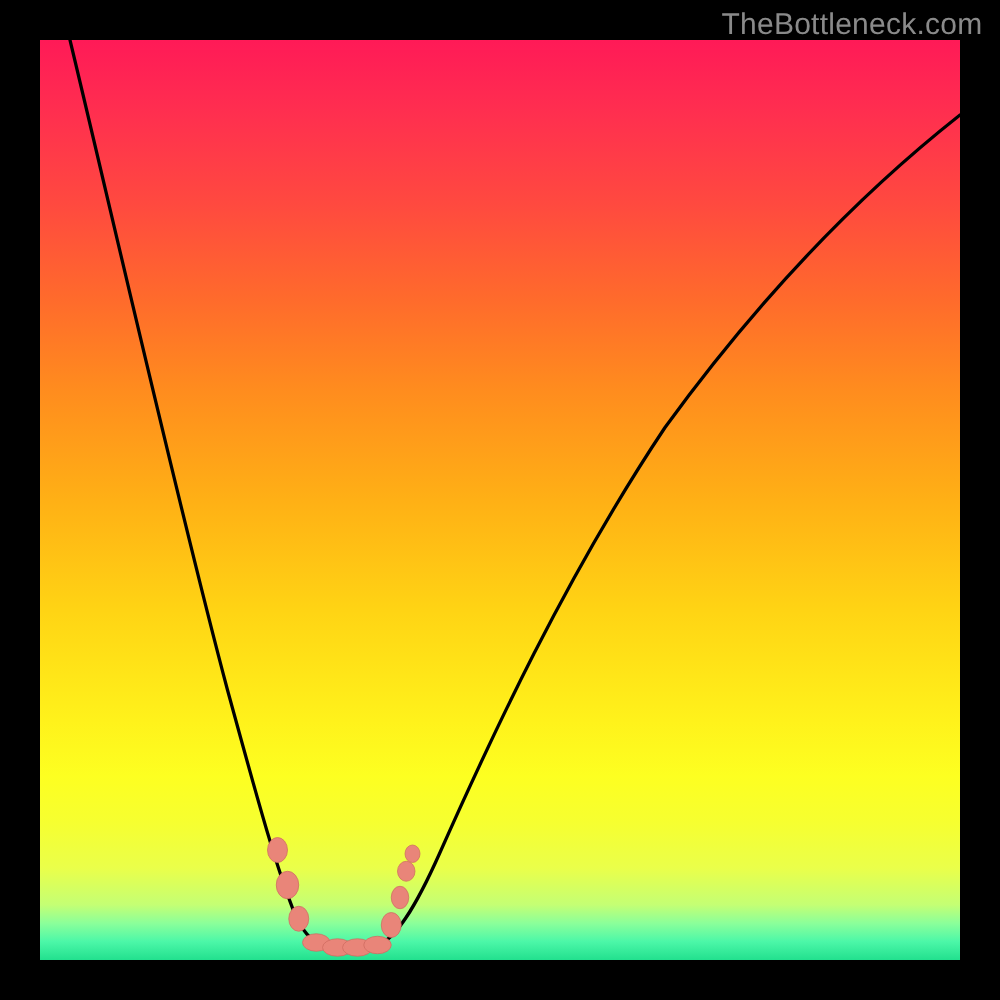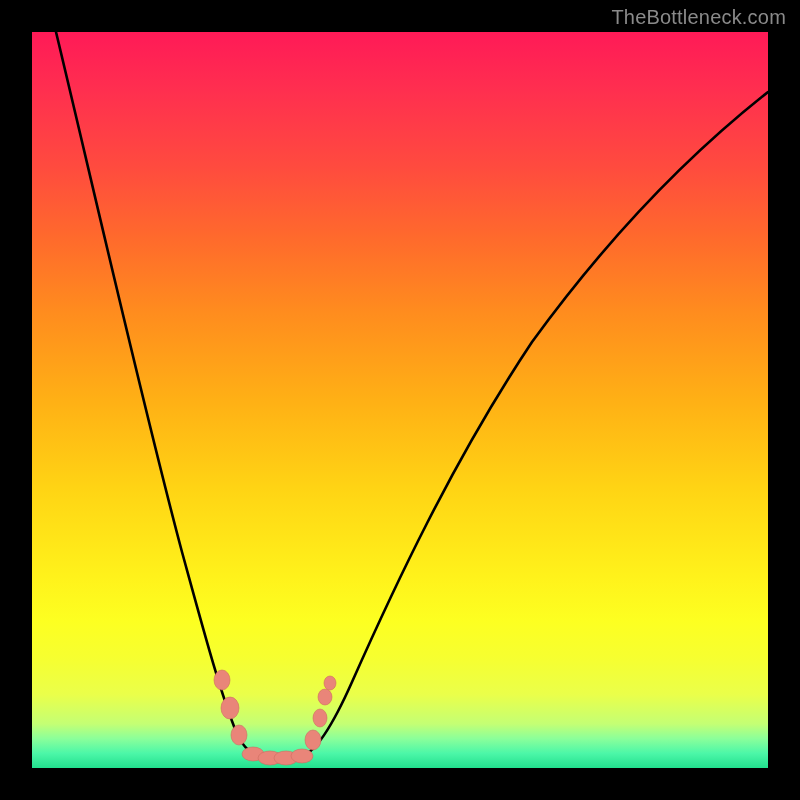--- a/index.html
+++ b/index.html
@@ -43,21 +43,21 @@
       #8bff9a 96%,
       #4cf7a8 98%,
       #22e08e 100%
     );
   }
   .watermark {
     position: absolute;
     top: 6px;
     right: 14px;
     color: #8a8a8a;
-    font-size: 20px;
+    font-size: 24px;
     letter-spacing: 0.2px;
     font-weight: 500;
   }
   svg.curves {
     position: absolute;
     top: 0;
     left: 0;
   }
 </style>
 </head>

